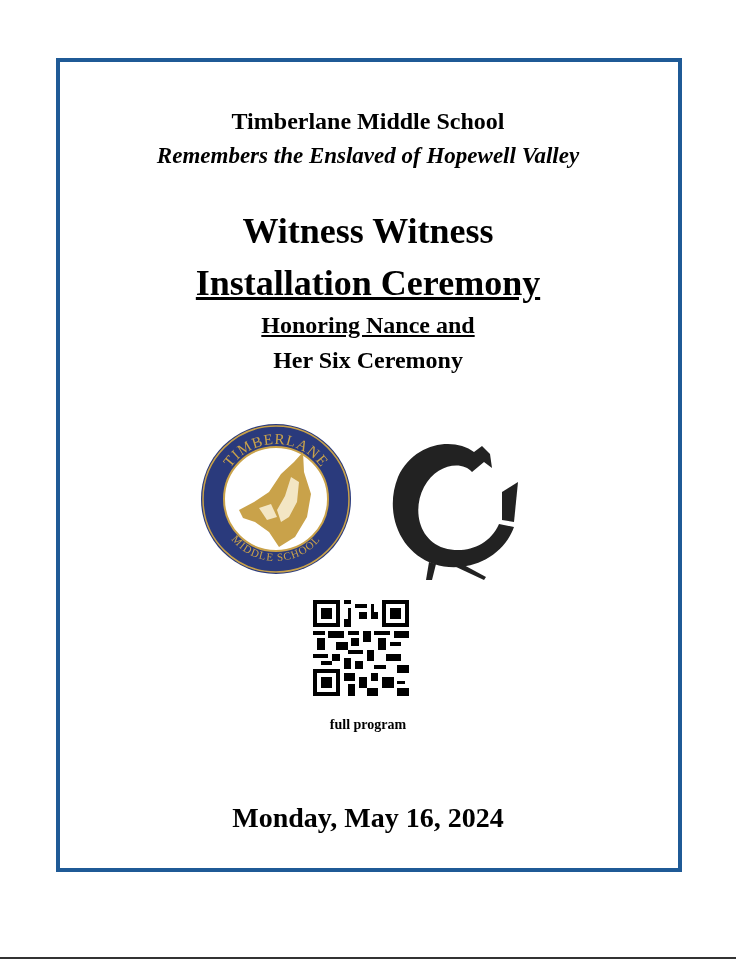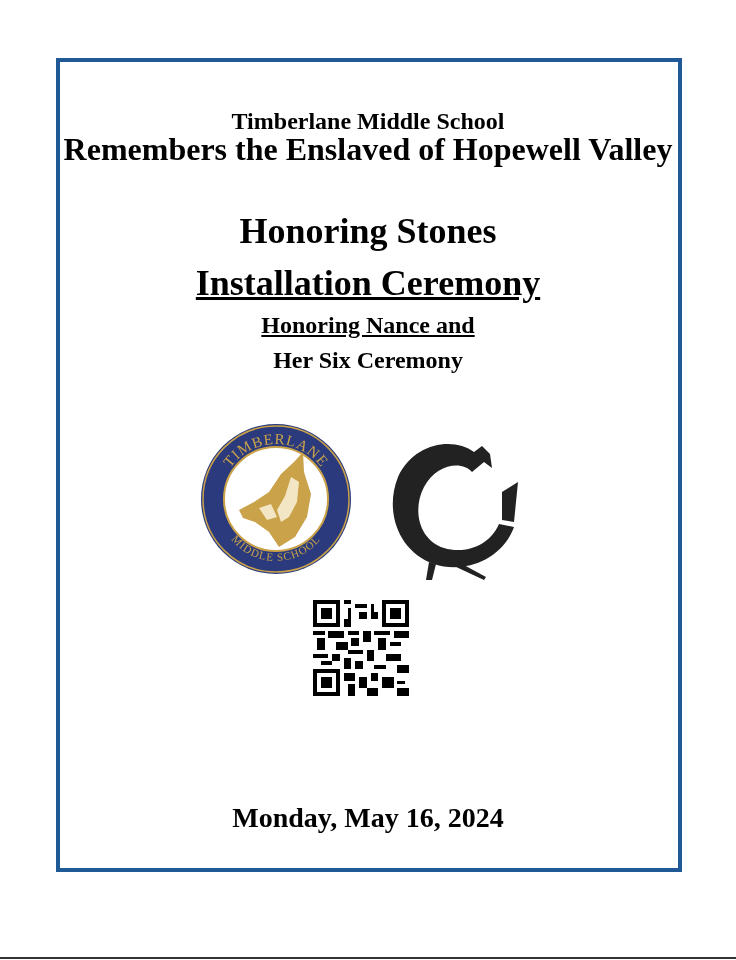--- a/index.html
+++ b/index.html
@@ -2,40 +2,40 @@
 <html><head>
 <meta charset="utf-8">
 <style>
   html, body { margin:0; padding:0; }
   body { width:736px; height:960px; background:#ffffff; position:relative; overflow:hidden;
          font-family:"Liberation Serif", "DejaVu Serif", serif; color:#000; }
   .frame { position:absolute; left:56px; top:58px; width:618px; height:806px;
            border:4px solid #1f5a96; box-sizing:content-box; }
   .txt { position:absolute; left:0; width:736px; text-align:center; font-weight:bold; white-space:nowrap; }
   .t1 { top:108px; font-size:24px; }
-  .t2 { top:131px; font-size:32px; }
+  .t2 { top:143px; font-size:23px; font-style:italic; }
   .t3 { top:210px; font-size:36px; }
   .t4 { top:262px; font-size:36px;text-decoration:underline; }
   .t5 { top:312px; font-size:24px;text-decoration:underline; }
   .t6 { top:347px; font-size:24px; }
   .scan { top:716px; font-size:14px; line-height:18px; }
   .date { top:802px; font-size:28px; }
   .logo1 { position:absolute; left:199px; top:422px; width:154px; height:154px; }
   .logo2 { position:absolute; left:384px; top:432px; width:136px; height:150px; }
   .qr { position:absolute; left:313px; top:600px; width:96px; height:96px; }
   .bottom-line { position:absolute; left:0; top:957px; width:736px; height:2px; background:#333; }
 </style>
 </head>
 <body>
 
 <div class="frame"></div>
 
 <div class="txt t1">Timberlane Middle School</div>
 <div class="txt t2">Remembers the Enslaved of Hopewell Valley</div>
-<div class="txt t3">Honoring Stones</div>
+<div class="txt t3">Witness Witness</div>
 <div class="txt t4">Installation Ceremony</div>
 <div class="txt t5">Honoring Nance and</div>
 <div class="txt t6">Her Six Ceremony</div>
 
 <svg class="logo1" viewBox="0 0 154 154">
   <defs>
     <path id="arcTop" d="M 22 77 A 55 55 0 0 1 132 77"></path>
     <path id="arcBot" d="M 20 82 A 57 57 0 0 0 134 82"></path>
   </defs>
   <circle cx="77" cy="77" r="75" fill="#2a3a7c"></circle>
@@ -104,17 +104,18 @@
     <rect x="18" y="20" width="3" height="3"></rect>
       <rect x="22" y="21" width="2" height="1"></rect>
       <rect x="9" y="22" width="2" height="3"></rect>
     <rect x="14" y="23" width="3" height="2"></rect>
       <rect x="22" y="23" width="3" height="2"></rect>
       <rect x="16" y="3" width="1" height="2"></rect>
   </g>
 </svg>
 
 <div class="txt scan">
+  <div>full program</div>
 </div>
 
 <div class="txt date">Monday, May 16, 2024</div>
 
 <div class="bottom-line"></div>
 
 </body></html>

